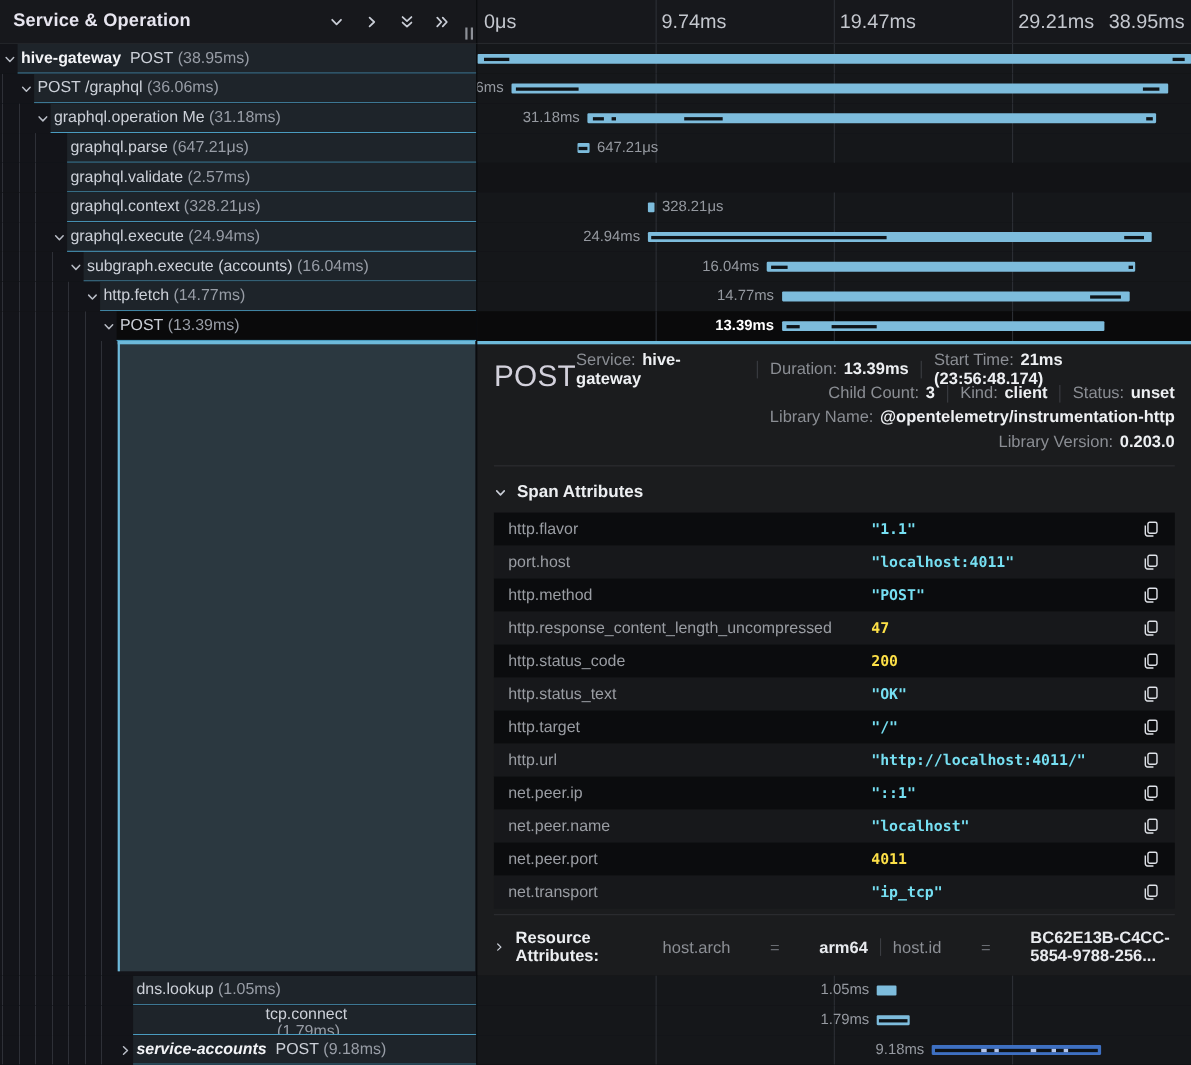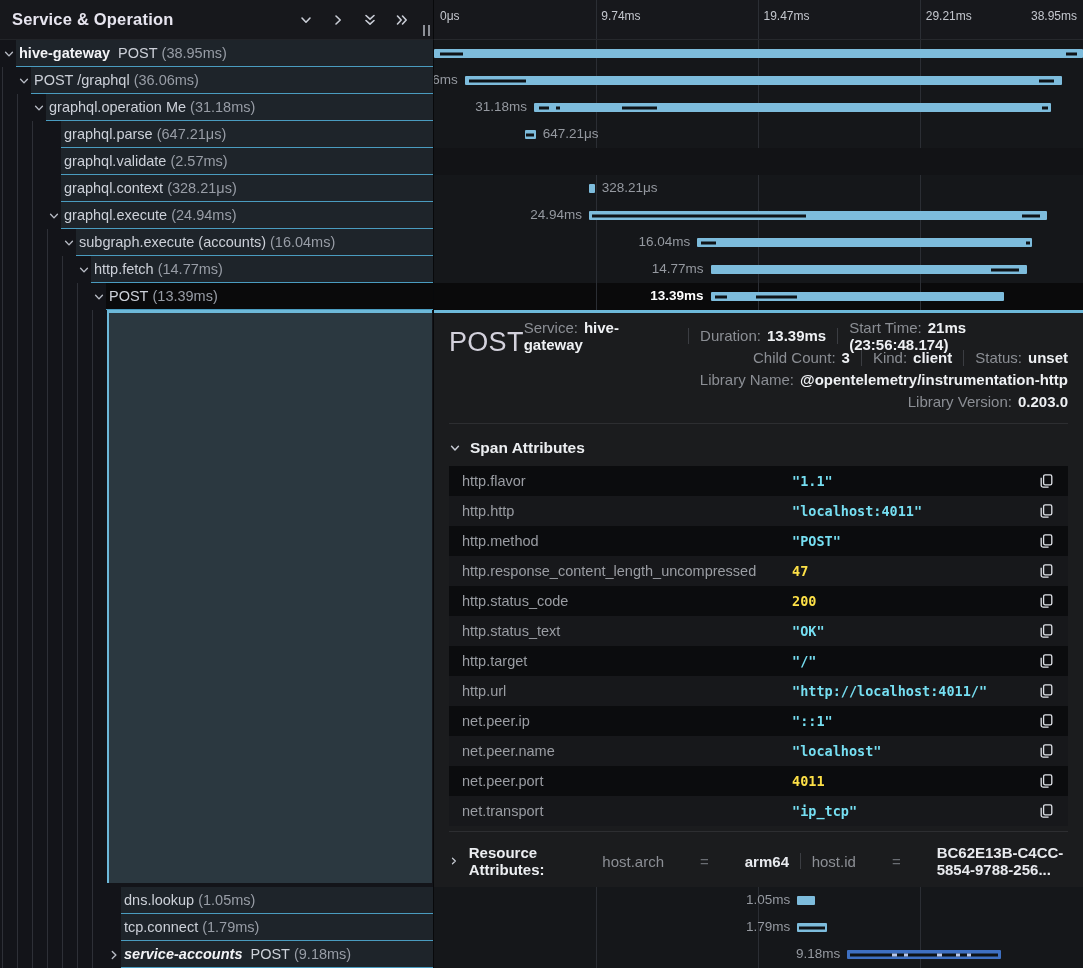--- a/index.html
+++ b/index.html
@@ -23,21 +23,21 @@
   .grip{ position:absolute; right:3px; bottom:3px; width:7px; height:11px;
     border-left:2px solid #8d9097; border-right:2px solid #8d9097; }
   .ruler{
     position:relative; flex:1; background:
       linear-gradient(#2b2e34,#2b2e34) no-repeat 25% 0 / 1px 100%,
       linear-gradient(#2b2e34,#2b2e34) no-repeat 50% 0 / 1px 100%,
       linear-gradient(#2b2e34,#2b2e34) no-repeat 75% 0 / 1px 100%,
       #17181c;
     border-bottom:1px solid #26282c;
   }
-  .tick{ position:absolute; top:9px; font-size:12px; color:#c4c7ce; white-space:nowrap; }
+  .tick{ position:absolute; top:9px; font-size:18px; color:#c4c7ce; white-space:nowrap; }
   
   .row{ display:flex; height:27px; }
   .name-cell{
     position:relative; width:434px; flex:0 0 434px; background:#131419;
     border-right:1px solid #08090b; overflow:hidden; cursor:pointer;
   }
   .guides{ position:absolute; top:0; bottom:0; left:0;
     background:repeating-linear-gradient(90deg, transparent 0 2px, #2e3037 2px 3px, transparent 3px 15px); }
   .chev{ position:absolute; top:0; width:13px; height:100%; display:flex; align-items:center; justify-content:center; }
   .chev svg{ stroke:#b9bdc6; fill:none; stroke-width:1.6; stroke-linecap:round; stroke-linejoin:round; }
@@ -379,21 +379,21 @@
             <span class="akey">http.flavor</span>
             <span class="aval str">"1.1"</span>
             <span class="copy-btn">
               <svg width="16" height="16" viewBox="0 0 16 16">
                 <rect x="5.6" y="1.8" width="8.2" height="10" rx="1.6"></rect>
                 <path d="M3.2 4.8 v7.4 a2 2 0 0 0 2 2 h5.4"></path>
               </svg>
             </span>
           </div>
           <div class="attr-row odd">
-            <span class="akey">http.http</span>
+            <span class="akey">port.host</span>
             <span class="aval str">"localhost:4011"</span>
             <span class="copy-btn">
               <svg width="16" height="16" viewBox="0 0 16 16">
                 <rect x="5.6" y="1.8" width="8.2" height="10" rx="1.6"></rect>
                 <path d="M3.2 4.8 v7.4 a2 2 0 0 0 2 2 h5.4"></path>
               </svg>
             </span>
           </div>
           <div class="attr-row even">
             <span class="akey">http.method</span>
@@ -530,21 +530,21 @@
           </div>
         </div>
         <div class="tl-cell">
           <div class="bar" style="left: 55.9692%; width: 2.69576%; background: rgb(125, 188, 220);"></div>
           <span class="bar-label" style="right: calc(44.0308% + 7px);">1.05ms</span>
         </div>
       </div>
       <div class="row">
         <div class="name-cell">
           <div class="guides" style="width: 105px;"></div>
-          <div class="content" style="left: 121px;">
+          <div class="content" style="left: 121px; flex-direction: column;">
             <span class="nm">tcp.connect</span>
             <span class="dur">(1.79ms)</span>
           </div>
         </div>
         <div class="tl-cell">
           <div class="bar" style="left: 55.9692%; width: 4.62131%; background: rgb(125, 188, 220);">
             <i class="seg" style="left: 5.55556%; width: 86.1111%;"></i>
           </div>
           <span class="bar-label" style="right: calc(44.0308% + 7px);">1.79ms</span>
         </div>

